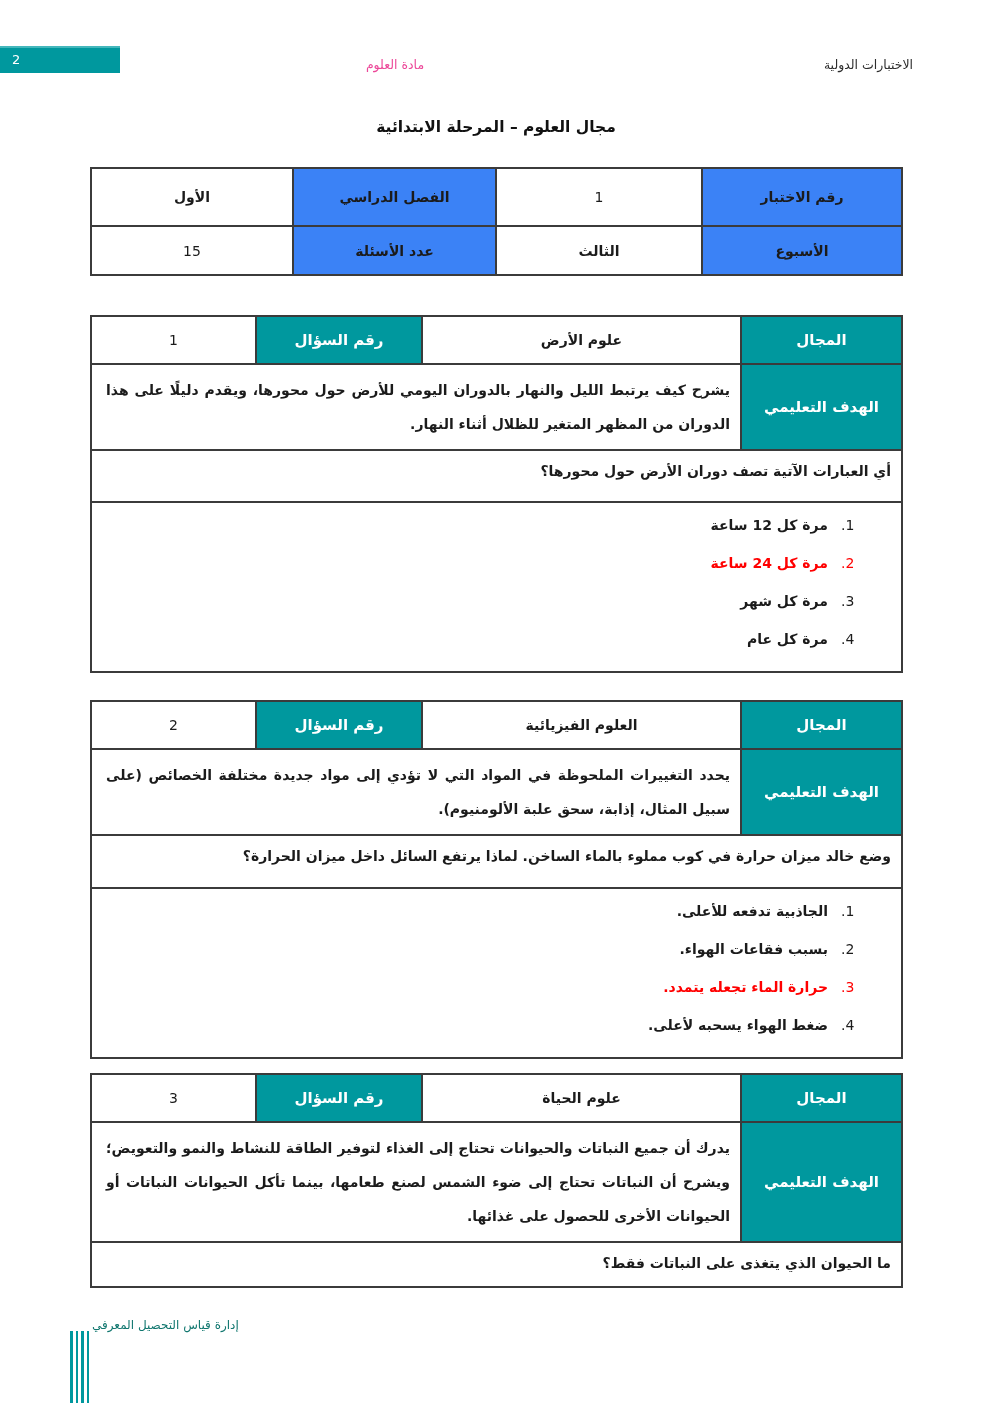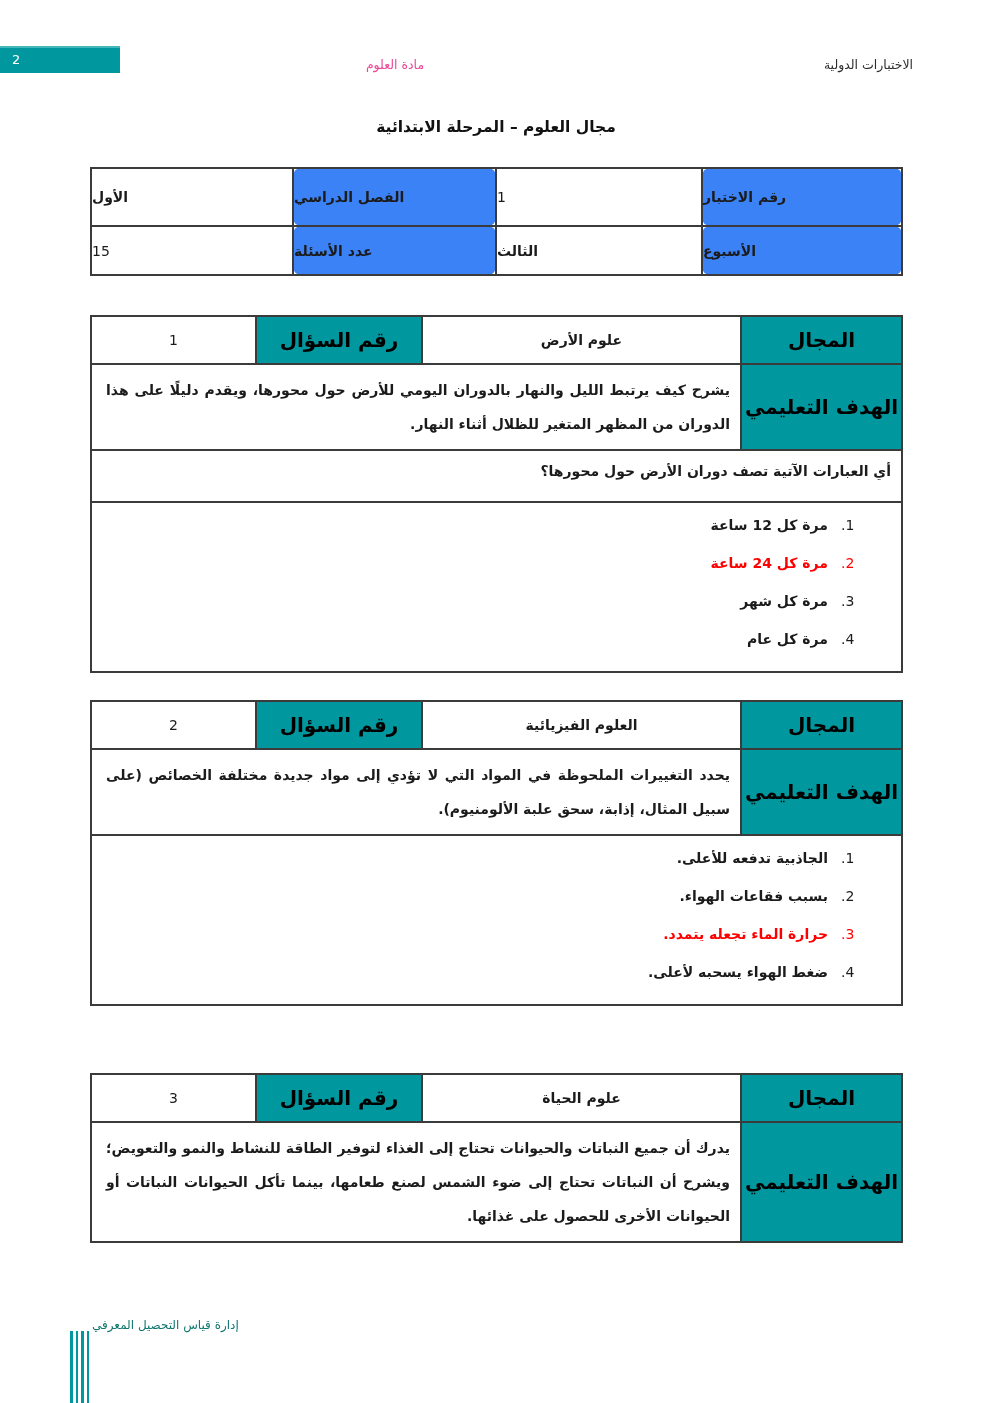--- a/index.html
+++ b/index.html
@@ -31,30 +31,30 @@
     text-align:center; font-size:15.5px; font-weight:bold; direction:rtl;
     color:#111;
   }
 
   
   table { border-collapse:collapse; table-layout:fixed; direction:rtl; }
   td { border:2px solid #3b3b3b; vertical-align:middle; font-size:14px; }
 
   
   .info-table { position:absolute; left:90px; top:167px; width:811px; }
-  .info-table td { text-align:left;border-radius:8px; }
+  .info-table td { text-align:center; }
   .info-table .lbl { background:#3b82f6; font-weight:bold; }
   .info-table .val { background:#ffffff; font-weight:bold; }
   .info-table .val.numeric { font-weight:normal; }
 
   
   .q-table { position:absolute; left:90px; width:811px; background:#fff; }
   .q-table .teal {
-    background:#00989E; color:#000000; font-weight:bold;
-    text-align:center; font-size:20px;
+    background:#00989E; color:#ffffff; font-weight:bold;
+    text-align:center; font-size:15px;
   }
   .q-table .domain-cell { text-align:center; font-weight:bold; }
   .q-table .qnum-cell { text-align:center; font-weight:normal; }
   .q-table .obj-cell {
     text-align:justify; text-align-last:right; font-weight:bold;
     padding:8px 10px 8px 14px; line-height:34px; font-size:14px;
     vertical-align:middle;
   }
   .q-table .question-cell {
     text-align:right; font-weight:bold; padding:12px 10px 6px 14px;
@@ -172,20 +172,23 @@
       <td class="teal" style="height:48px">المجال</td>
       <td class="domain-cell">العلوم الفيزيائية</td>
       <td class="teal">رقم السؤال</td>
       <td class="qnum-cell">2</td>
     </tr>
     <tr>
       <td class="teal" style="height:67px">الهدف التعليمي</td>
       <td class="obj-cell" colspan="3">يحدد التغييرات الملحوظة في المواد التي لا تؤدي إلى مواد جديدة مختلفة الخصائص (على سبيل المثال، إذابة، سحق علبة الألومنيوم).</td>
     </tr>
     <tr>
+      <td class="question-cell" colspan="4" style="height:53px">وضع خالد ميزان حرارة في كوب مملوء بالماء الساخن. لماذا يرتفع السائل داخل ميزان الحرارة؟</td>
+    </tr>
+    <tr>
       <td class="options-cell" colspan="4" style="height:149px">
         <div class="option">
           <span class="option-num">1.</span>
           <span class="option-text">الجاذبية تدفعه للأعلى.</span>
         </div>
         <div class="option">
           <span class="option-num">2.</span>
           <span class="option-text">بسبب فقاعات الهواء.</span>
         </div>
         <div class="option correct">
@@ -212,20 +215,23 @@
         <tr>
       <td class="teal" style="height:48px">المجال</td>
       <td class="domain-cell">علوم الحياة</td>
       <td class="teal">رقم السؤال</td>
       <td class="qnum-cell">3</td>
     </tr>
     <tr>
       <td class="teal" style="height:102px">الهدف التعليمي</td>
       <td class="obj-cell" colspan="3">يدرك أن جميع النباتات والحيوانات تحتاج إلى الغذاء لتوفير الطاقة للنشاط والنمو والتعويض؛ ويشرح أن النباتات تحتاج إلى ضوء الشمس لصنع طعامها، بينما تأكل الحيوانات النباتات أو الحيوانات الأخرى للحصول على غذائها.</td>
     </tr>
+    <tr>
+      <td class="question-cell" colspan="4" style="height:45px">ما الحيوان الذي يتغذى على النباتات فقط؟</td>
+    </tr>
   </tbody>
     </table>
 
   <div class="footer-text">إدارة قياس التحصيل المعرفي</div>
   <div class="footer-stripes">
     <span></span>
     <span></span>
     <span></span>
     <span></span>
   </div>

